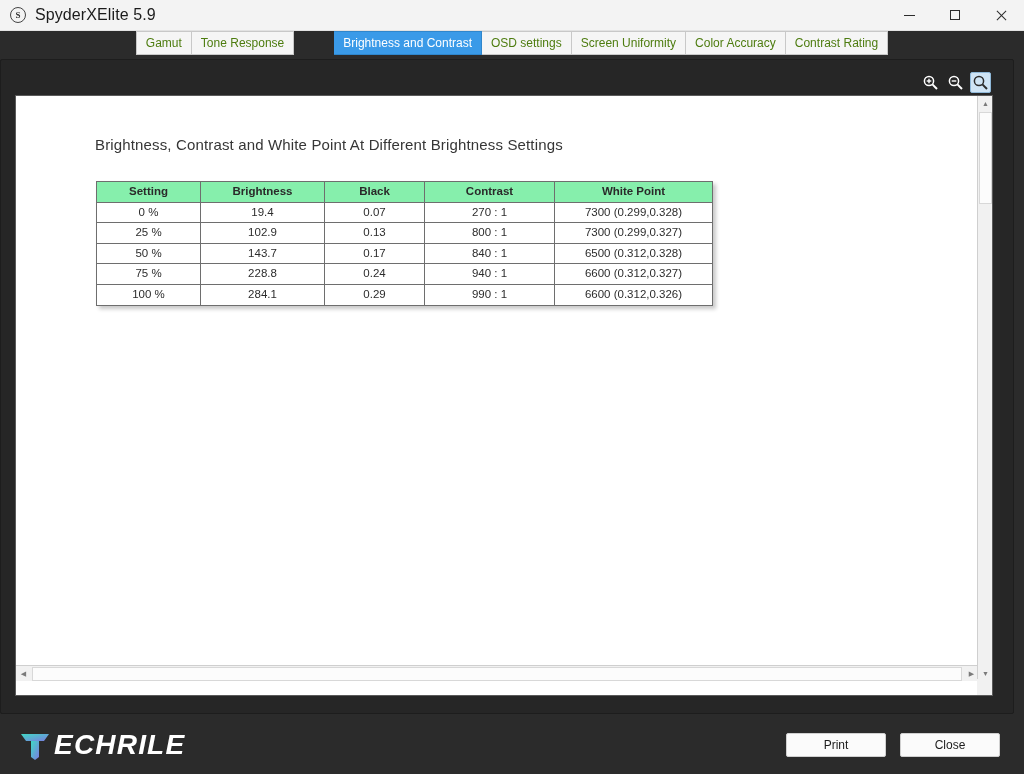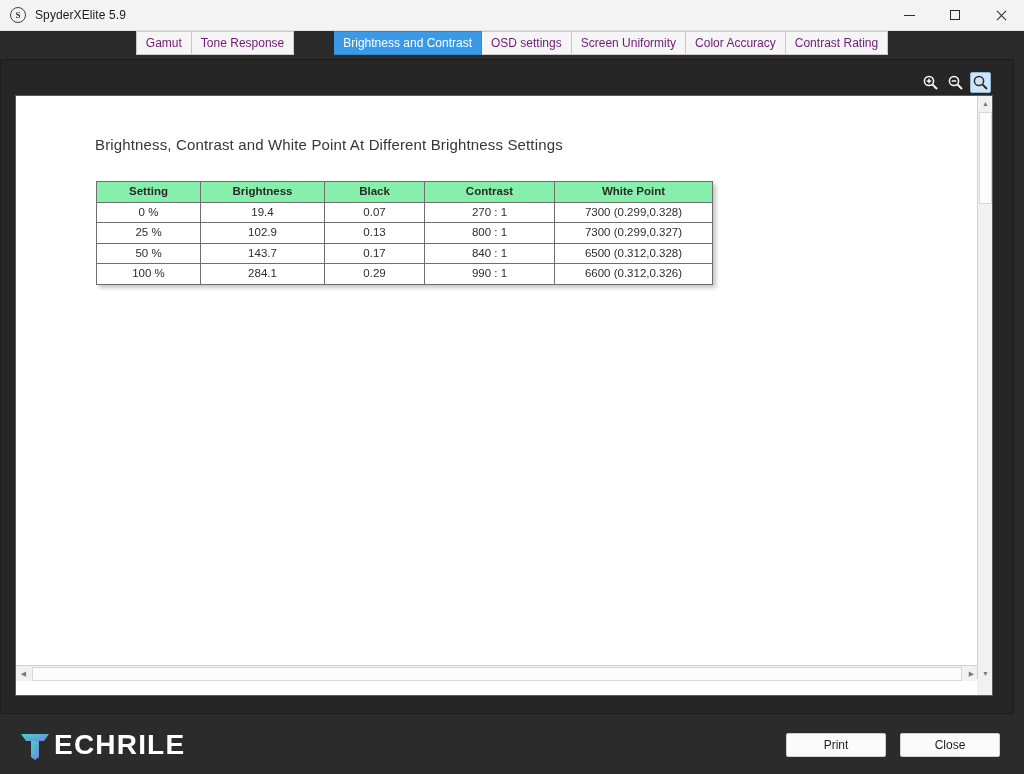--- a/index.html
+++ b/index.html
@@ -18,21 +18,21 @@
     display: flex; align-items: center;
     border-bottom: 1px solid #e2e2e2;
   }
   .tb-icon {
     width: 16px; height: 16px; margin-left: 10px; margin-right: 9px;
     border: 1.3px solid #444; border-radius: 50%;
     display: flex; align-items: center; justify-content: center;
     font-size: 9px; font-weight: bold; color: #333; line-height: 1;
     font-family: "Liberation Serif", serif;
   }
-  .tb-title { font-size: 12px; color: #1b1b1b; letter-spacing: .1px; }
+  .tb-title { font-size: 16px; color: #1b1b1b; letter-spacing: .1px; }
   .tb-spacer { flex: 1; }
   .winbtns { display: flex; height: 31px; }
   .winbtn {
     width: 46px; height: 31px; display: flex;
     align-items: center; justify-content: center;
     color: #2b2b2b; font-size: 12px;
   }
   .glyph-min { display: block; width: 11px; height: 1px; background: #2b2b2b; }
   .glyph-max { display: block; width: 10px; height: 10px; border: 1px solid #2b2b2b; }
   .glyph-close { position: relative; width: 11px; height: 11px; }
@@ -46,21 +46,21 @@
   
   .tabstrip {
     position: absolute; left: 0; top: 31px; width: 1024px; height: 26px;
     background: #2b2b2b;
     display: flex; align-items: flex-start; justify-content: center;
   }
   .tabs { display: flex; height: 24px; }
   .tab {
     height: 24px; padding: 0 9px;
     display: flex; align-items: center;
-    font-size: 12px; color: #701a75;
+    font-size: 12px; color: #4d7c0f;
     background: #f5f5f5;
     border: 1px solid #c8c8c8;
     border-left: none;
     white-space: nowrap;
   }
   .tab:first-child { border-left: 1px solid #c8c8c8; }
   .tab.selected {
     background: #3a9ae8; color: #ffffff;
     border-color: #2f86cc;
     margin-left: 40px;
@@ -163,21 +163,21 @@
   
   .footer {
     position: absolute; left: 0; bottom: 0; width: 1024px; height: 59px;
     background: #2b2b2b;
     display: flex; align-items: center;
   }
   .logo { display: flex; align-items: center; margin-left: 18px; }
   .logo-mark { width: 34px; height: 30px; margin-right: 2px; }
   .logo-text {
     font-size: 28px; font-weight: bold; color: #ffffff;
-    letter-spacing: 1.2px; line-height: 1;
+    letter-spacing: 1.2px; line-height: 1; font-style: italic;
   }
   .footer-spacer { flex: 1; }
   .fbtns { display: flex; gap: 14px; margin-right: 24px; margin-left: 16px; }
   .fbtn {
     width: 100px; height: 24px;
     background: #fbfbfb; border: 1px solid #d0d0d0; border-radius: 2px;
     font-size: 12px; color: #1d1d1d;
     display: flex; align-items: center; justify-content: center;
     font-family: "Liberation Sans", sans-serif;
   }
@@ -286,20 +286,27 @@
                 <td>0.13</td>
                 <td>800 : 1</td>
                 <td>7300 (0.299,0.327)</td>
               </tr>
               <tr>
                 <td>50 %</td>
                 <td>143.7</td>
                 <td>0.17</td>
                 <td>840 : 1</td>
                 <td>6500 (0.312,0.328)</td>
+              </tr>
+              <tr>
+                <td>75 %</td>
+                <td>228.8</td>
+                <td>0.24</td>
+                <td>940 : 1</td>
+                <td>6600 (0.312,0.327)</td>
               </tr>
               <tr>
                 <td>100 %</td>
                 <td>284.1</td>
                 <td>0.29</td>
                 <td>990 : 1</td>
                 <td>6600 (0.312,0.326)</td>
               </tr>
             </tbody>
           </table>

